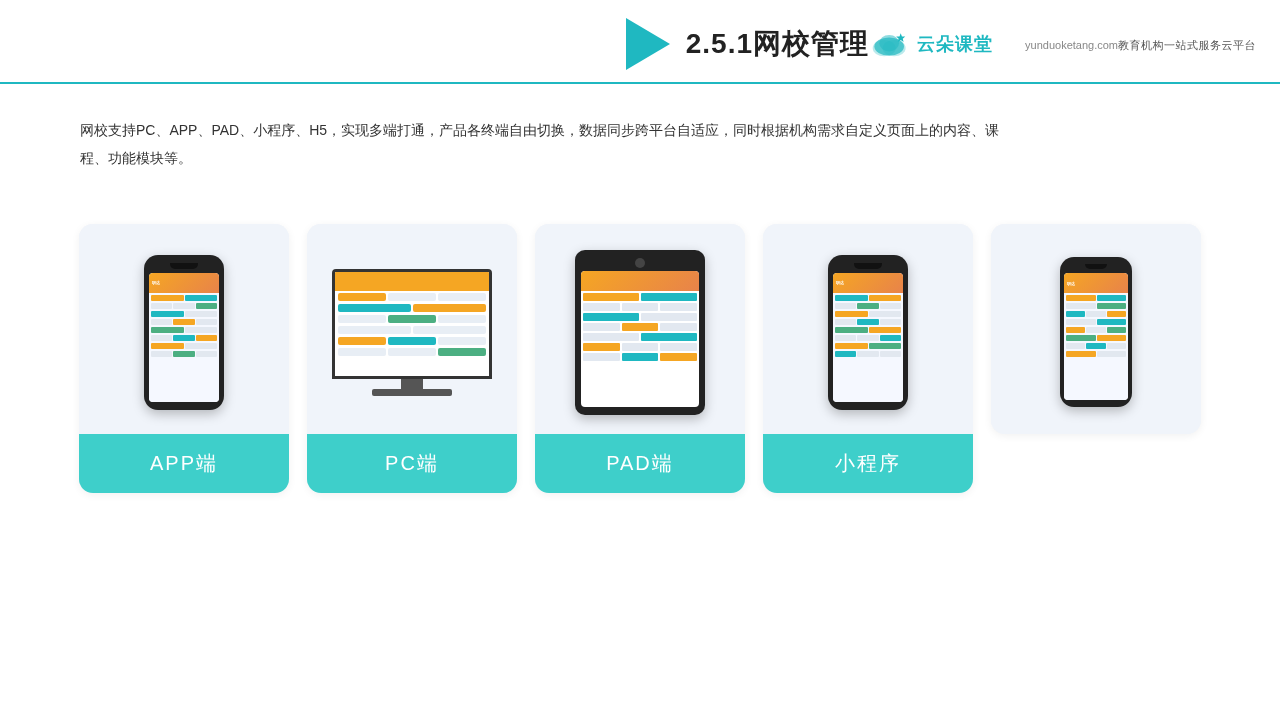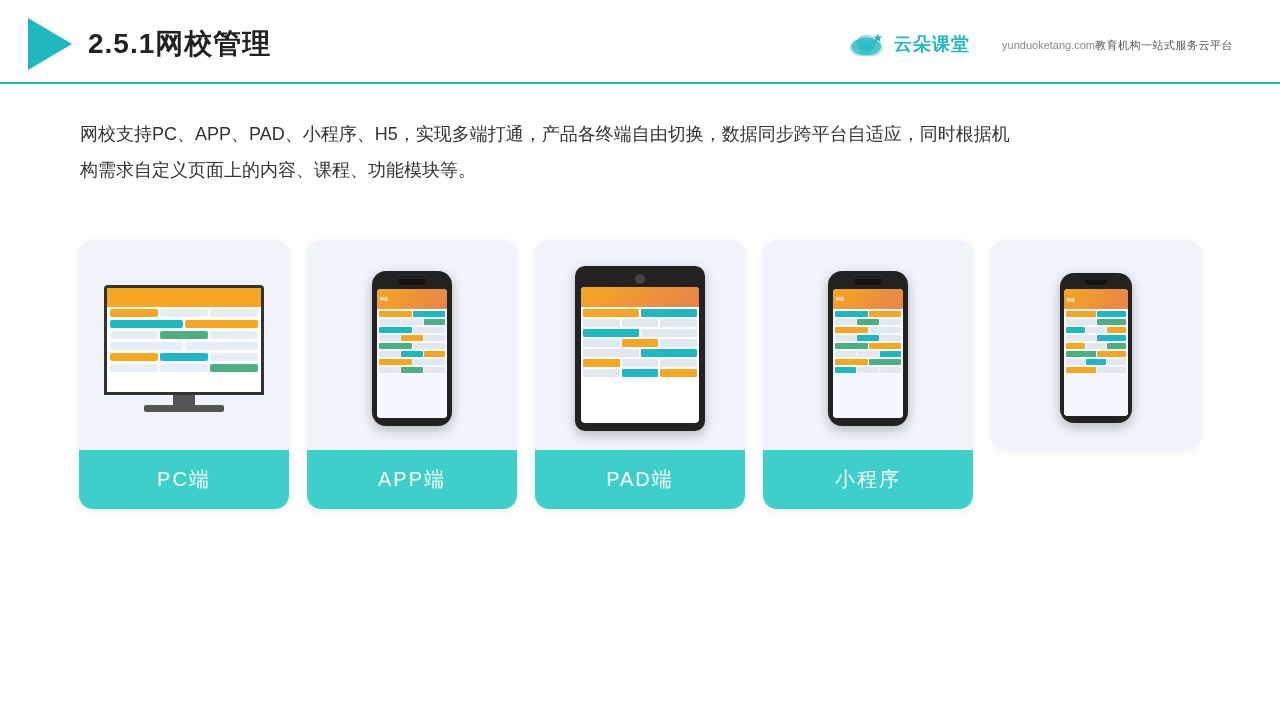--- a/index.html
+++ b/index.html
@@ -9,22 +9,22 @@
       background: #fff;
       font-family: 'Microsoft YaHei', 'PingFang SC', sans-serif;
       overflow: hidden;
       position: relative;
     }
 
     
     .header {
       display: flex;
       align-items: center;
-      justify-content: space-between;
-      padding: 18px 47px 12px 28px;
+      justify-content: flex-end;
+      padding: 18px 24px 12px 28px;
       border-bottom: 2px solid #1fb8c1;
     }
     .header-left {
       display: flex;
       align-items: center;
       gap: 16px;
     }
     .logo-triangle {
       width: 0;
       height: 0;
@@ -66,21 +66,21 @@
     .brand-url {
       font-size: 11px;
       color: #888;
       margin-top: 1px;
       margin-left: 32px;
     }
 
     
     .description {
       padding: 32px 80px 12px 80px;
-      font-size: 18px;
+      font-size: 14px;
       color: #333;
       line-height: 2;
       max-width: 1100px;
     }
 
     
     .cards-container {
       display: flex;
       gap: 18px;
       padding: 30px 60px 30px 60px;
@@ -335,20 +335,72 @@
 </div>
 
 <div class="description">
   <p>网校支持PC、APP、PAD、小程序、H5，实现多端打通，产品各终端自由切换，数据同步跨平台自适应，同时根据机构需求自定义页面上的内容、课程、功能模块等。</p>
 </div>
 
 <div class="cards-container">
 
   <div class="card">
     <div class="card-image-area">
+      <div class="phone-mockup">
+        <div class="phone-notch"></div>
+        <div class="phone-screen">
+          <div class="phone-screen-header">
+            <span class="phone-screen-header-text">职达</span>
+          </div>
+          <div class="phone-screen-body">
+            <div class="phone-row">
+                <div class="phone-block orange"></div>
+                <div class="phone-block teal"></div>
+              </div>
+            <div class="phone-row">
+                <div class="phone-block"></div>
+                <div class="phone-block"></div>
+                <div class="phone-block green"></div>
+              </div>
+            <div class="phone-row">
+                <div class="phone-block teal"></div>
+                <div class="phone-block"></div>
+              </div>
+            <div class="phone-row">
+                <div class="phone-block"></div>
+                <div class="phone-block orange"></div>
+                <div class="phone-block"></div>
+              </div>
+            <div class="phone-row">
+                <div class="phone-block green"></div>
+                <div class="phone-block"></div>
+              </div>
+            <div class="phone-row">
+                <div class="phone-block"></div>
+                <div class="phone-block teal"></div>
+                <div class="phone-block orange"></div>
+              </div>
+            <div class="phone-row">
+                <div class="phone-block orange"></div>
+                <div class="phone-block"></div>
+              </div>
+            <div class="phone-row">
+                <div class="phone-block"></div>
+                <div class="phone-block green"></div>
+                <div class="phone-block"></div>
+              </div>
+          </div>
+        </div>
+      </div>
+    </div>
+    <div class="card-label">APP端</div>
+  </div>
+
+  <div class="card">
+    <div class="card-image-area">
       <div class="pc-mockup">
         <div class="pc-screen">
           <div class="pc-screen-inner">
             <div class="pc-screen-content">
               <div class="pc-row">
                   <div class="pc-block orange"></div>
                   <div class="pc-block"></div>
                   <div class="pc-block"></div>
                 </div>
               <div class="pc-row">
@@ -375,130 +427,78 @@
                   <div class="pc-block green"></div>
                 </div>
             </div>
           </div>
         </div>
         <div class="pc-neck"></div>
         <div class="pc-base"></div>
       </div>
     </div>
     <div class="card-label">PC端</div>
+  </div>
+
+  <div class="card">
+    <div class="card-image-area">
+      <div class="tablet-mockup">
+        <div class="tablet-home-btn"></div>
+        <div class="tablet-screen">
+          <div class="tablet-screen-header"></div>
+          <div class="tablet-screen-body">
+            <div class="tablet-row">
+                <div class="tablet-block orange"></div>
+                <div class="tablet-block teal"></div>
+              </div>
+            <div class="tablet-row">
+                <div class="tablet-block"></div>
+                <div class="tablet-block"></div>
+                <div class="tablet-block"></div>
+              </div>
+            <div class="tablet-row">
+                <div class="tablet-block teal"></div>
+                <div class="tablet-block"></div>
+              </div>
+            <div class="tablet-row">
+                <div class="tablet-block"></div>
+                <div class="tablet-block orange"></div>
+                <div class="tablet-block"></div>
+              </div>
+            <div class="tablet-row">
+                <div class="tablet-block"></div>
+                <div class="tablet-block teal"></div>
+              </div>
+            <div class="tablet-row">
+                <div class="tablet-block orange"></div>
+                <div class="tablet-block"></div>
+                <div class="tablet-block"></div>
+              </div>
+            <div class="tablet-row">
+                <div class="tablet-block"></div>
+                <div class="tablet-block teal"></div>
+                <div class="tablet-block orange"></div>
+              </div>
+          </div>
+        </div>
+      </div>
+    </div>
+    <div class="card-label">PAD端</div>
   </div>
 
   <div class="card">
     <div class="card-image-area">
       <div class="phone-mockup">
         <div class="phone-notch"></div>
         <div class="phone-screen">
           <div class="phone-screen-header">
             <span class="phone-screen-header-text">职达</span>
           </div>
           <div class="phone-screen-body">
             <div class="phone-row">
-                <div class="phone-block orange"></div>
-                <div class="phone-block teal"></div>
-              </div>
-            <div class="phone-row">
-                <div class="phone-block"></div>
-                <div class="phone-block"></div>
-                <div class="phone-block green"></div>
-              </div>
-            <div class="phone-row">
-                <div class="phone-block teal"></div>
-                <div class="phone-block"></div>
-              </div>
-            <div class="phone-row">
-                <div class="phone-block"></div>
-                <div class="phone-block orange"></div>
-                <div class="phone-block"></div>
-              </div>
-            <div class="phone-row">
-                <div class="phone-block green"></div>
-                <div class="phone-block"></div>
-              </div>
-            <div class="phone-row">
-                <div class="phone-block"></div>
-                <div class="phone-block teal"></div>
-                <div class="phone-block orange"></div>
-              </div>
-            <div class="phone-row">
-                <div class="phone-block orange"></div>
-                <div class="phone-block"></div>
-              </div>
-            <div class="phone-row">
-                <div class="phone-block"></div>
-                <div class="phone-block green"></div>
-                <div class="phone-block"></div>
-              </div>
-          </div>
-        </div>
-      </div>
-    </div>
-    <div class="card-label">APP端</div>
-  </div>
-
-  <div class="card">
-    <div class="card-image-area">
-      <div class="tablet-mockup">
-        <div class="tablet-home-btn"></div>
-        <div class="tablet-screen">
-          <div class="tablet-screen-header"></div>
-          <div class="tablet-screen-body">
-            <div class="tablet-row">
-                <div class="tablet-block orange"></div>
-                <div class="tablet-block teal"></div>
-              </div>
-            <div class="tablet-row">
-                <div class="tablet-block"></div>
-                <div class="tablet-block"></div>
-                <div class="tablet-block"></div>
-              </div>
-            <div class="tablet-row">
-                <div class="tablet-block teal"></div>
-                <div class="tablet-block"></div>
-              </div>
-            <div class="tablet-row">
-                <div class="tablet-block"></div>
-                <div class="tablet-block orange"></div>
-                <div class="tablet-block"></div>
-              </div>
-            <div class="tablet-row">
-                <div class="tablet-block"></div>
-                <div class="tablet-block teal"></div>
-              </div>
-            <div class="tablet-row">
-                <div class="tablet-block orange"></div>
-                <div class="tablet-block"></div>
-                <div class="tablet-block"></div>
-              </div>
-            <div class="tablet-row">
-                <div class="tablet-block"></div>
-                <div class="tablet-block teal"></div>
-                <div class="tablet-block orange"></div>
-              </div>
-          </div>
-        </div>
-      </div>
-    </div>
-    <div class="card-label">PAD端</div>
-  </div>
-
-  <div class="card">
-    <div class="card-image-area">
-      <div class="phone-mockup">
-        <div class="phone-notch"></div>
-        <div class="phone-screen">
-          <div class="phone-screen-header">
-            <span class="phone-screen-header-text">职达</span>
-          </div>
-          <div class="phone-screen-body">
-            <div class="phone-row">
                 <div class="phone-block teal"></div>
                 <div class="phone-block orange"></div>
               </div>
             <div class="phone-row">
                 <div class="phone-block"></div>
                 <div class="phone-block green"></div>
                 <div class="phone-block"></div>
               </div>
             <div class="phone-row">
                 <div class="phone-block orange"></div>

